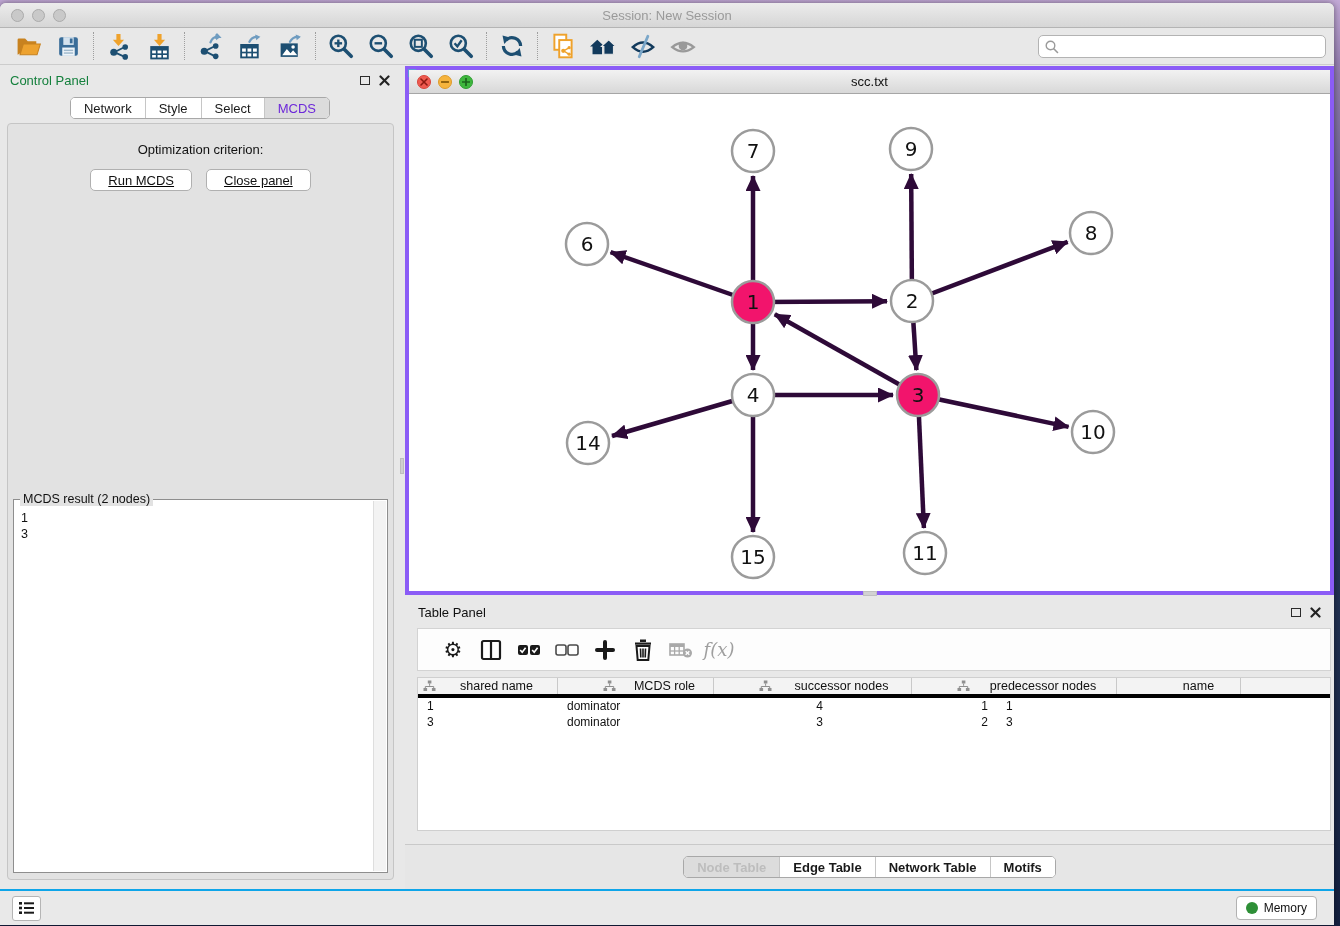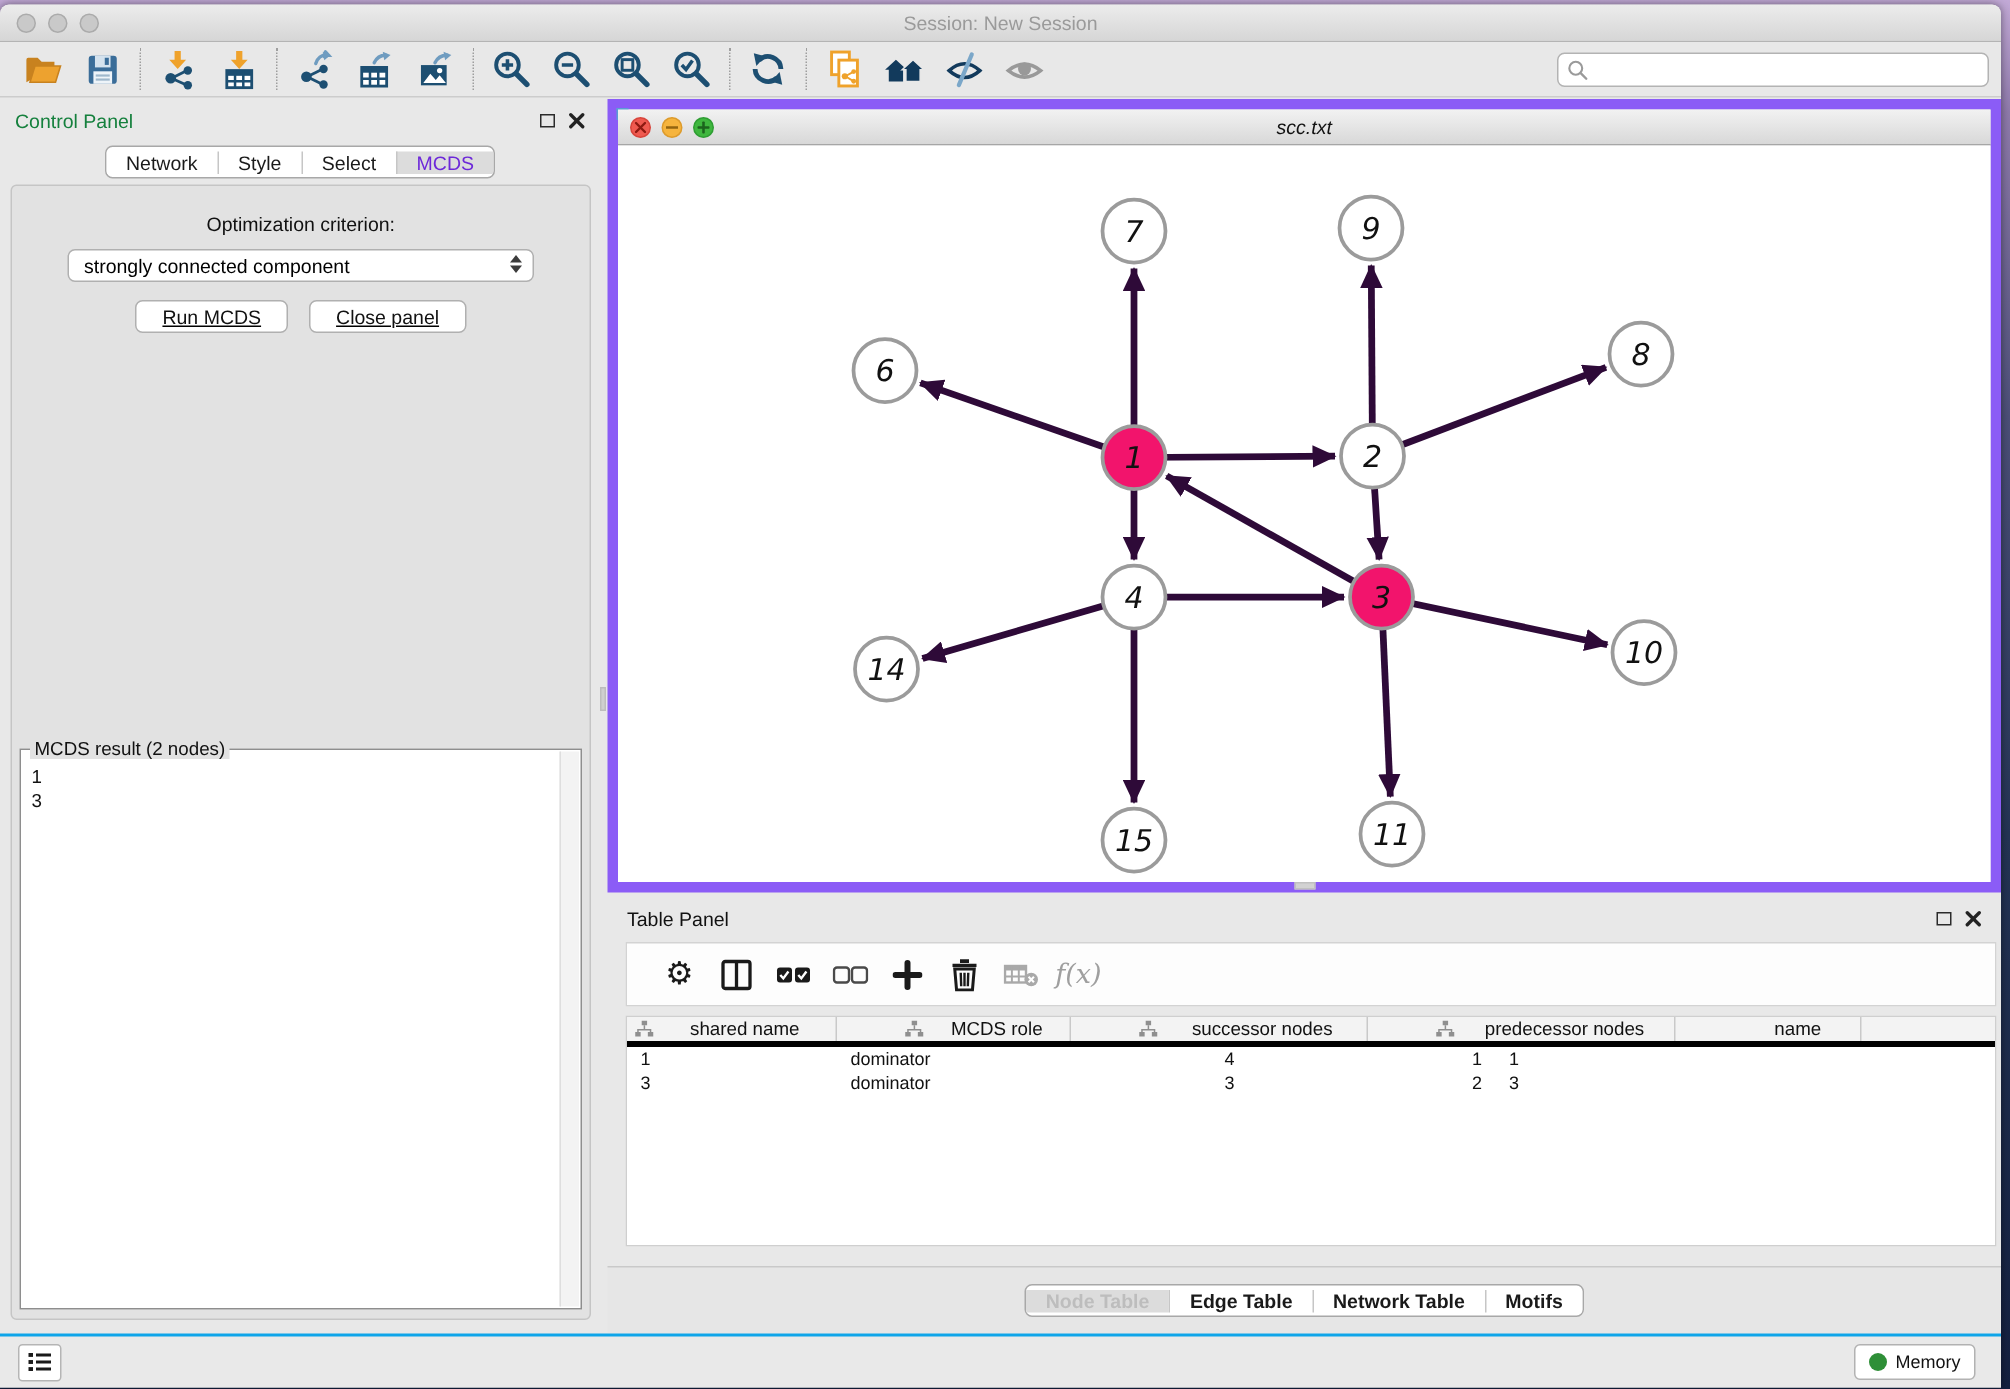--- a/index.html
+++ b/index.html
@@ -43,21 +43,21 @@
   
   .main{ position:absolute; top:63px; left:0; right:0; bottom:36px; display:flex; }
   .v-grip{ position:absolute; left:400px; top:392px; width:4px; height:16px; background:#cfcfcf; border:1px solid #bdbdbd; }
 
   
   .control-panel{ width:400px; flex:none; position:relative; }
   .panel-head{ height:28px; display:flex; align-items:center; padding:0 10px; font-size:13px; color:#15803d;justify-content:flex-end; }
   .win-icons{ margin-left:auto; display:flex; gap:9px; align-items:center; }
   .float-icon{ width:10px; height:9px; border:1.6px solid #2b2b2b; }
   .cp-tabs-row{ display:flex; justify-content:center; margin-top:3px; }
-  .seg-group{ display:inline-flex; border:1px solid #a8a8a8; border-radius:5px; overflow:hidden; background:#fff; height:22px;align-items:center; }
+  .seg-group{ display:inline-flex; border:1px solid #a8a8a8; border-radius:5px; overflow:hidden; background:#fff; height:22px; }
   .seg{ display:flex; align-items:center; padding:0 13px; font-size:13px; color:#1a1a1a; background:#fff; border-left:1px solid #c6c6c6; }
   .seg:first-child{ border-left:0; }
   .seg.active{ background:#dcdcdc; color:#6d28d9; }
   .cp-body{
     position:absolute; top:57px; left:7px; right:6px; bottom:9px;
     background:#e2e2e2; border:1px solid #c5c5c5; border-radius:4px;
   }
   .opt-label{ text-align:center; margin-top:18px; font-size:13px; color:#111; }
   .dropdown{
     margin:9px auto 0; width:311px; height:22px; background:#fff;
@@ -69,21 +69,21 @@
   .tri-down{ width:0; height:0; border-left:4px solid transparent; border-right:4px solid transparent; border-top:5px solid #3c3c3c; }
   .btn-row{ display:flex; justify-content:center; gap:14px; margin-top:12px;text-decoration:underline; }
   .push-btn{ height:22px; background:#fff; border:1px solid #b0b0b0; border-radius:5px; padding:0 17px; font-size:13px; display:flex; align-items:center; color:#111; }
   .result-box{ position:absolute; left:5px; right:5px; top:375px; bottom:6px; border:1px solid #8e8e8e; background:#fff; }
   .result-title{ position:absolute; top:-8px; left:6px; background:#e2e2e2; padding:0 3px; font-size:12.5px; color:#111; }
   .result-lines{ padding:10px 0 0 7px; font-size:12.5px; line-height:16px; color:#111; }
   .result-scrollbar{ position:absolute; top:1px; bottom:1px; right:1px; width:13px; background:#f3f3f3; border-left:1px solid #dedede; }
 
   
   .right-col{ flex:1; margin-left:5px; display:flex; flex-direction:column; position:relative; }
-  .net-window{ height:529px; flex:none; border:7px solid #8b5cf6; display:flex; flex-direction:column; position:relative;font-style:italic; }
+  .net-window{ height:529px; flex:none; border:4px solid #8b5cf6; display:flex; flex-direction:column; position:relative; }
   .focus-corner{ position:absolute; left:-1px; top:-1px; width:8px; height:8px; border-left:2px solid #5b9bd5; border-top:2px solid #5b9bd5; }
   .net-titlebar{
     height:24px; background:linear-gradient(#f2f2f2,#d8d8d8); border-bottom:1px solid #a6a6a6;
     display:flex; align-items:center; justify-content:center; font-size:13px; color:#111; position:relative;
   }
   .net-traffic{ position:absolute; left:8px; top:5px; display:flex; gap:7px; }
   .nlight{ width:14px; height:14px; border-radius:50%; display:flex; align-items:center; justify-content:center; }
   .nlight svg{ display:block; }
   .nlight.red{ background:#ef5a50; border:1px solid #d8453c; }
   .nlight.yellow{ background:#f6b43d; border:1px solid #dd9b2c; }
@@ -321,27 +321,20 @@
       <div class="cp-tabs-row">
         <div class="seg-group">
             <div class="seg">Network</div>
             <div class="seg">Style</div>
             <div class="seg">Select</div>
             <div class="seg active">MCDS</div>
           </div>
       </div>
       <div class="cp-body">
         <div class="opt-label">Optimization criterion:</div>
-        <div class="dropdown">
-          <span>strongly connected component</span>
-          <span class="stepper">
-              <span class="tri-up"></span>
-              <span class="tri-down"></span>
-            </span>
-        </div>
         <div class="btn-row">
           <div class="push-btn">Run MCDS</div>
           <div class="push-btn">Close panel</div>
         </div>
         <div class="result-box">
           <div class="result-title">MCDS result (2 nodes)</div>
           <div class="result-lines">
               <div>1</div>
               <div>3</div>
             </div>

